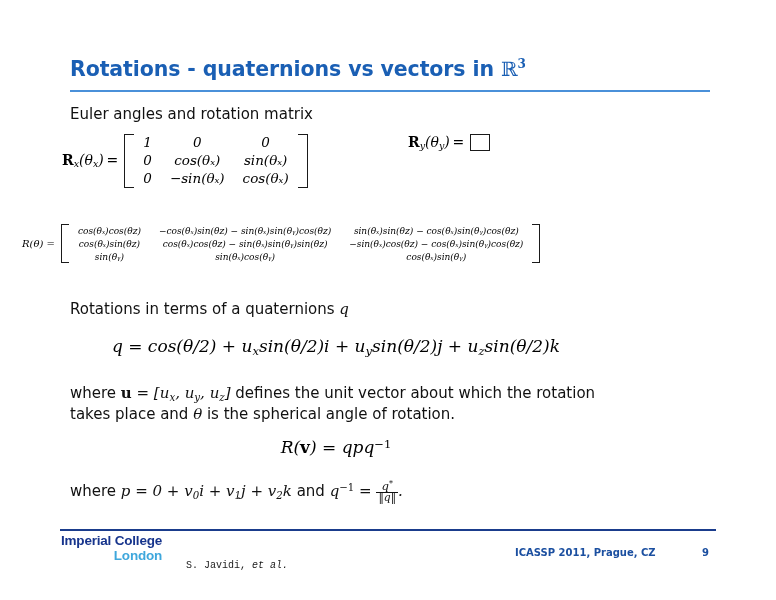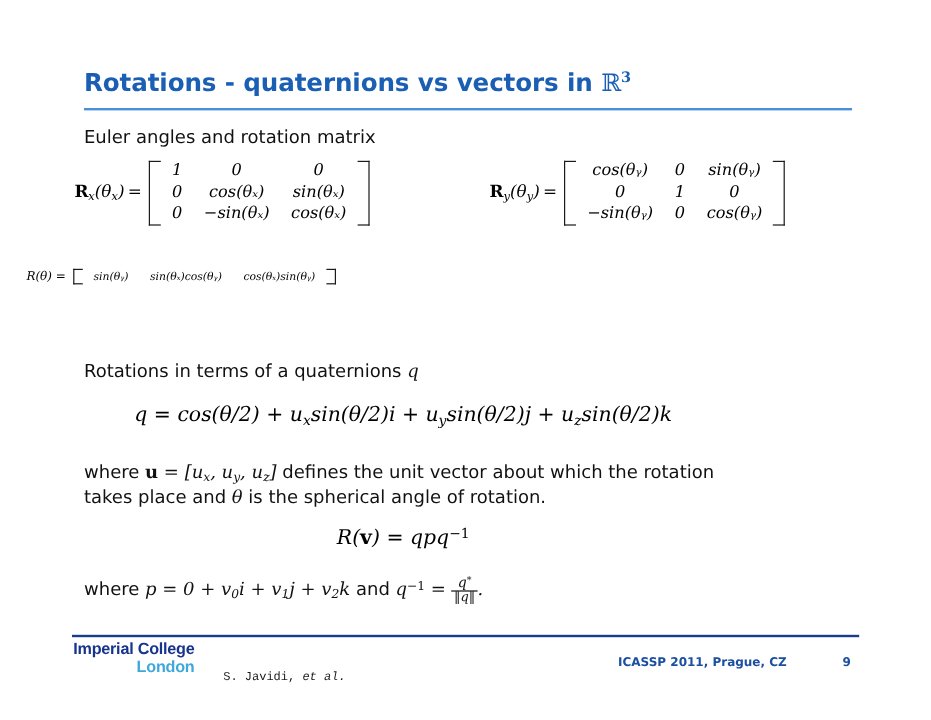--- a/index.html
+++ b/index.html
@@ -242,47 +242,38 @@
       <td>cos(θₓ)</td>
     </tr>
   </tbody>
     </table>
   <div class="bracket right"></div>
 </div>
 
 <div class="matrix-block" id="ry-matrix" style="left:408px; top:134px;">
   <div class="mat-label"><span class="bold-up">R</span><sub class="ms">y</sub><span class="math">(θ</span><sub class="ms">y</sub><span class="math">) =</span></div>
   <div class="bracket left"></div>
-  <table class="mat">
-    <tbody>
-        <tr>
-      <td>cos(θᵧ)</td>
-      <td>0</td>
-      <td>sin(θᵧ)</td>
-    </tr>
-    <tr>
-      <td>0</td>
-      <td>1</td>
-      <td>0</td>
-    </tr>
-    <tr>
-      <td>−sin(θᵧ)</td>
-      <td>0</td>
-      <td>cos(θᵧ)</td>
-    </tr>
-  </tbody>
-    </table>
   <div class="bracket right"></div>
 </div>
 
 <div class="matrix-block" id="r-theta-matrix" style="left:22px; top:224px;">
   <div class="mat-label math">R(θ) =</div>
   <div class="bracket left"></div>
   <table class="mat">
     <tbody>
+        <tr>
+      <td>cos(θₓ)cos(θᴢ)</td>
+      <td>−cos(θₓ)sin(θᴢ) − sin(θₓ)sin(θᵧ)cos(θᴢ)</td>
+      <td>sin(θₓ)sin(θᴢ) − cos(θₓ)sin(θᵧ)cos(θᴢ)</td>
+    </tr>
+    <tr>
+      <td>cos(θₓ)sin(θᴢ)</td>
+      <td>cos(θₓ)cos(θᴢ) − sin(θₓ)sin(θᵧ)sin(θᴢ)</td>
+      <td>−sin(θₓ)cos(θᴢ) − cos(θₓ)sin(θᵧ)cos(θᴢ)</td>
+    </tr>
     <tr>
       <td>sin(θᵧ)</td>
       <td>sin(θₓ)cos(θᵧ)</td>
       <td>cos(θₓ)sin(θᵧ)</td>
     </tr>
   </tbody>
     </table>
   <div class="bracket right"></div>
 </div>
 

